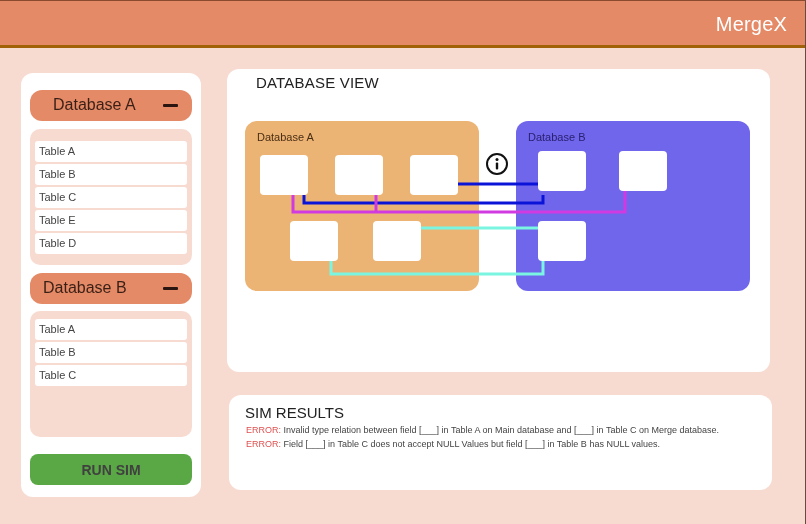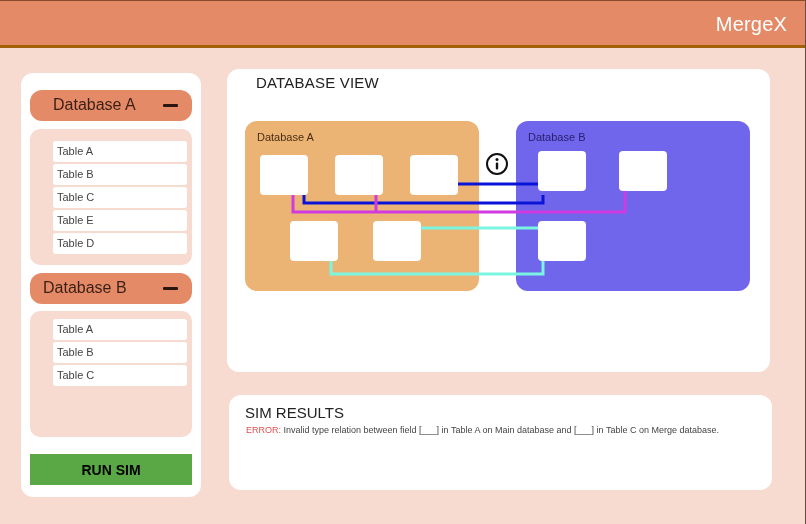--- a/index.html
+++ b/index.html
@@ -34,32 +34,32 @@
       font-size: 16px; color: #3a1f16;
     }
     .db-header.b .db-label { left: 13px; }
     .db-header .minus {
       position: absolute; right: 14px; top: 14px; width: 15px; height: 3px;
       background: #2a1510; border-radius: 1px;
     }
     .table-list {
       position: absolute; left: 9px; width: 162px;
       background: #f8dbd0; border-radius: 10px;
-      padding: 12px 5px 0 23px;
+      padding: 12px 5px 0 5px;
     }
     .table-item {
       height: 21px; background: #ffffff; border-radius: 3px;
       margin-bottom: 2px;
       font-size: 11px; color: #444; line-height: 21px; padding-left: 4px;
       cursor: pointer;
     }
     .run-btn {
       position: absolute; left: 9px; top: 381px; width: 162px; height: 31px;
-      background: #5aa845; border-radius: 0; border: none;
-      color: #000000; font-weight: bold; font-size: 14px;
+      background: #5aa845; border-radius: 8px; border: none;
+      color: #404040; font-weight: bold; font-size: 14px;
       font-family: "Liberation Sans", sans-serif; cursor: pointer;
     }
     .view-panel {
       position: absolute; left: 227px; top: 68px; width: 543px; height: 303px;
       background: #ffffff; border-radius: 12px;
     }
     .panel-title {
       position: absolute; left: 29px; top: 5px;
       font-size: 15px; color: #222; letter-spacing: 0.2px;
     }
@@ -165,13 +165,16 @@
     <circle cx="12" cy="7.5" r="1.5" fill="#111"></circle>
     <rect x="10.8" y="10.5" width="2.4" height="7" rx="1" fill="#111"></rect>
   </svg>
 </div>
 
 <div class="results-panel">
   <span class="results-title">SIM RESULTS</span>
   <div class="result-line" style="top:30px;">
     <span class="err">ERROR:</span><span> Invalid type relation between field [___] in Table A on Main database and [___] in Table C on Merge database.</span>
   </div>
+  <div class="result-line" style="top:44px;">
+    <span class="err">ERROR:</span><span> Field [___] in Table C does not accept NULL Values but field [___] in Table B has NULL values.</span>
+  </div>
 </div>
 
 </body></html>

